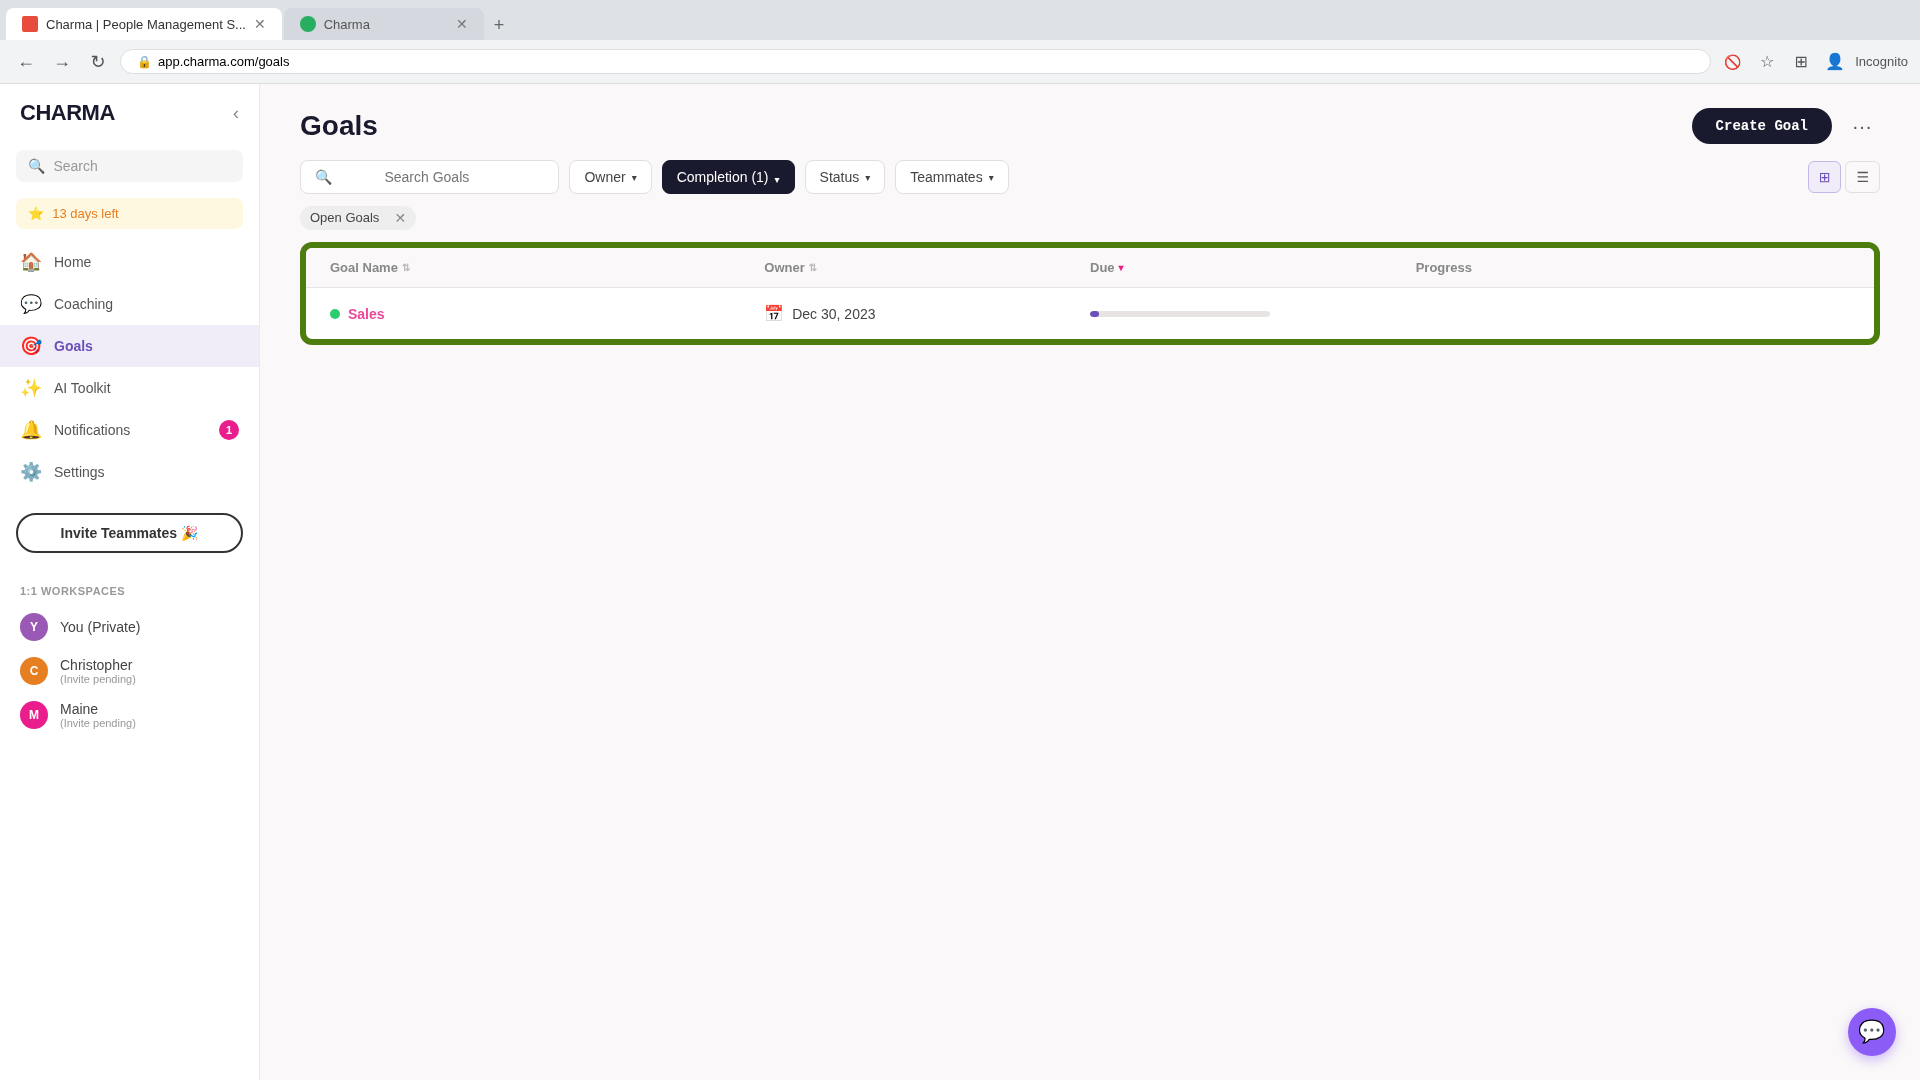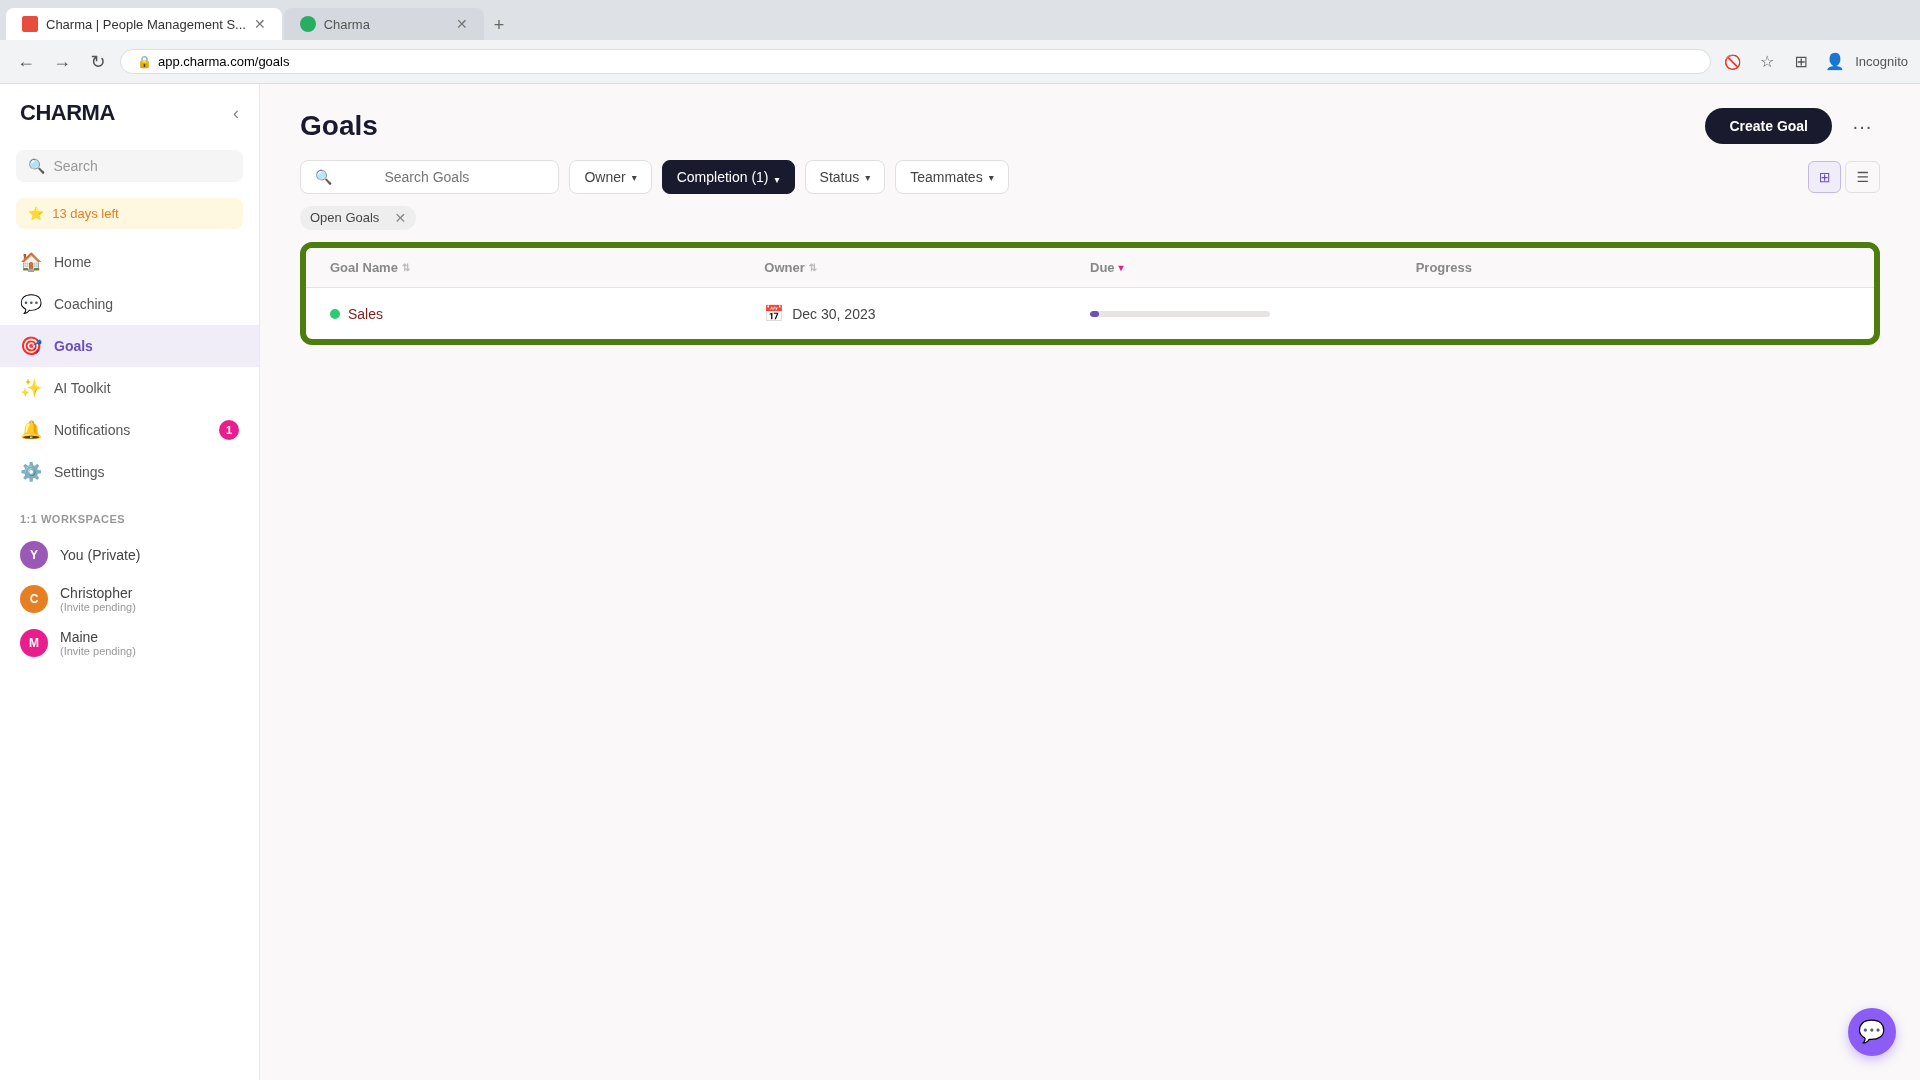--- a/index.html
+++ b/index.html
@@ -40,21 +40,21 @@
     .sidebar-section-label { padding: 16px 20px 8px; font-size: 11px; color: #999; font-weight: 600; letter-spacing: 0.5px; text-transform: uppercase; }
     .workspace-item { display: flex; align-items: center; gap: 12px; padding: 8px 20px; cursor: pointer; font-size: 14px; color: #444; }
     .workspace-avatar { width: 28px; height: 28px; border-radius: 50%; background: #ccc; display: flex; align-items: center; justify-content: center; font-size: 12px; color: #fff; font-weight: 600; }
     .workspace-sub { font-size: 11px; color: #999; }
 
     
     .main-content { flex: 1; display: flex; flex-direction: column; background: #faf8f8; overflow: hidden; }
     .page-header { display: flex; align-items: center; justify-content: space-between; padding: 24px 40px 16px; }
     .page-title { font-size: 28px; font-weight: 700; color: #1a1a2e; }
     .header-actions { display: flex; align-items: center; gap: 12px; }
-    .create-goal-btn { background: #1a1a2e; color: #fff; border: none; border-radius: 24px; padding: 10px 24px; font-size: 14px; font-weight: 600; cursor: pointer; }
+    .create-goal-btn { background: #1a1a2e; color: #fff; border: none; border-radius: 24px; padding: 10px 24px; font-size: 14px; font-weight: 600; cursor: pointer; font-family: Liberation Mono, monospace; }
     .more-btn { background: none; border: none; cursor: pointer; color: #555; font-size: 20px; padding: 4px 8px; }
 
     
     .filters-bar { display: flex; align-items: center; gap: 10px; padding: 0 40px 12px; flex-wrap: wrap; }
     .search-filter { display: flex; align-items: center; gap: 8px; background: #fff; border: 1px solid #e0e0e0; border-radius: 8px; padding: 8px 14px; min-width: 220px; }
     .search-filter input { border: none; outline: none; font-size: 14px; color: #333; background: transparent; }
     .filter-btn { display: flex; align-items: center; gap: 6px; padding: 8px 14px; border: 1px solid #e0e0e0; border-radius: 8px; background: #fff; font-size: 14px; color: #444; cursor: pointer; }
     .filter-btn.active { background: #1a1a2e; color: #fff; border-color: #1a1a2e; align-items: flex-end; }
     .filter-chevron { font-size: 10px; }
     .view-toggle-group { margin-left: auto; display: flex; gap: 4px; }
@@ -67,21 +67,21 @@
     .filter-tag-remove { cursor: pointer; color: #888; font-size: 14px; }
 
     
     .goals-table { margin: 0 40px; background: #fff; border-radius: 12px; border: 6px solid #4d7c0f; overflow: hidden; }
     .table-header { display: grid; grid-template-columns: 2fr 1.5fr 1.5fr 2fr; padding: 12px 24px; background: #faf8f8; border-bottom: 1px solid #e8e4e4; }
     .th { font-size: 13px; color: #888; font-weight: 600; display: flex; align-items: center; gap: 4px; }
     .th-sort { font-size: 10px; color: #bbb; }
     .th-sort-active { color: #e91e8c; }
     .table-row { display: grid; grid-template-columns: 2fr 1.5fr 1.5fr 2fr; padding: 16px 24px; border-bottom: 1px solid #f0ecec; align-items: center; }
     .table-row:last-child { border-bottom: none; }
-    .goal-name-cell { display: flex; align-items: center; gap: 8px; font-size: 14px; color: #7f1d1d; font-weight: 400; text-align: center; }
+    .goal-name-cell { display: flex; align-items: center; gap: 8px; font-size: 14px; color: #ec4899; font-weight: 700; text-align: center; }
     .goal-status-dot { width: 10px; height: 10px; border-radius: 50%; background: #2ecc71; flex-shrink: 0; }
     .owner-cell { display: flex; align-items: center; gap: 8px; font-size: 14px; color: #444; }
     .owner-avatar { width: 28px; height: 28px; border-radius: 50%; background: #8e44ad; display: flex; align-items: center; justify-content: center; color: #fff; font-size: 11px; font-weight: 600; }
     .due-cell { display: flex; align-items: center; gap: 8px; font-size: 14px; color: #444; }
     .due-icon { font-size: 16px; color: #888; }
     .progress-cell { display: flex; align-items: center; }
     .progress-bar-bg { width: 180px; height: 6px; background: #e8e4e4; border-radius: 3px; overflow: hidden; }
     .progress-bar-fill { height: 100%; background: #6b4fbb; border-radius: 3px; width: 5%; }
 
     
@@ -169,20 +169,21 @@
         <span class="nav-item-icon">🔔</span>
         <span>Notifications</span>
         <span class="nav-item-badge">1</span>
       </div>
       <div class="nav-item">
         <span class="nav-item-icon">⚙️</span>
         <span>Settings</span>
       </div>
     </nav>
 
+    <button class="invite-btn">Invite Teammates 🎉</button>
 
     <div class="sidebar-section-label">1:1 Workspaces</div>
 
     <div class="workspace-item">
       <div class="workspace-avatar av-purple">Y</div>
       <div>You (Private)</div>
     </div>
     <div class="workspace-item">
       <div class="workspace-avatar av-orange">C</div>
       <div>

